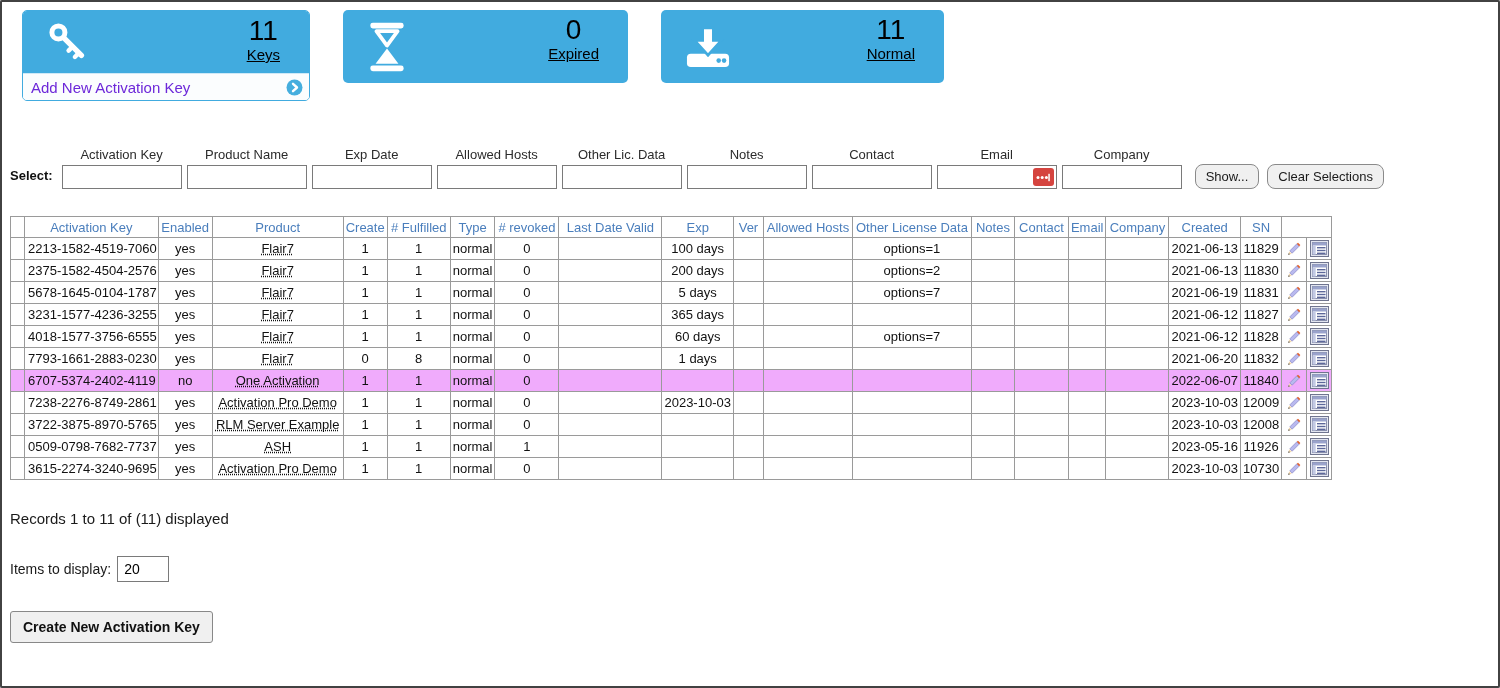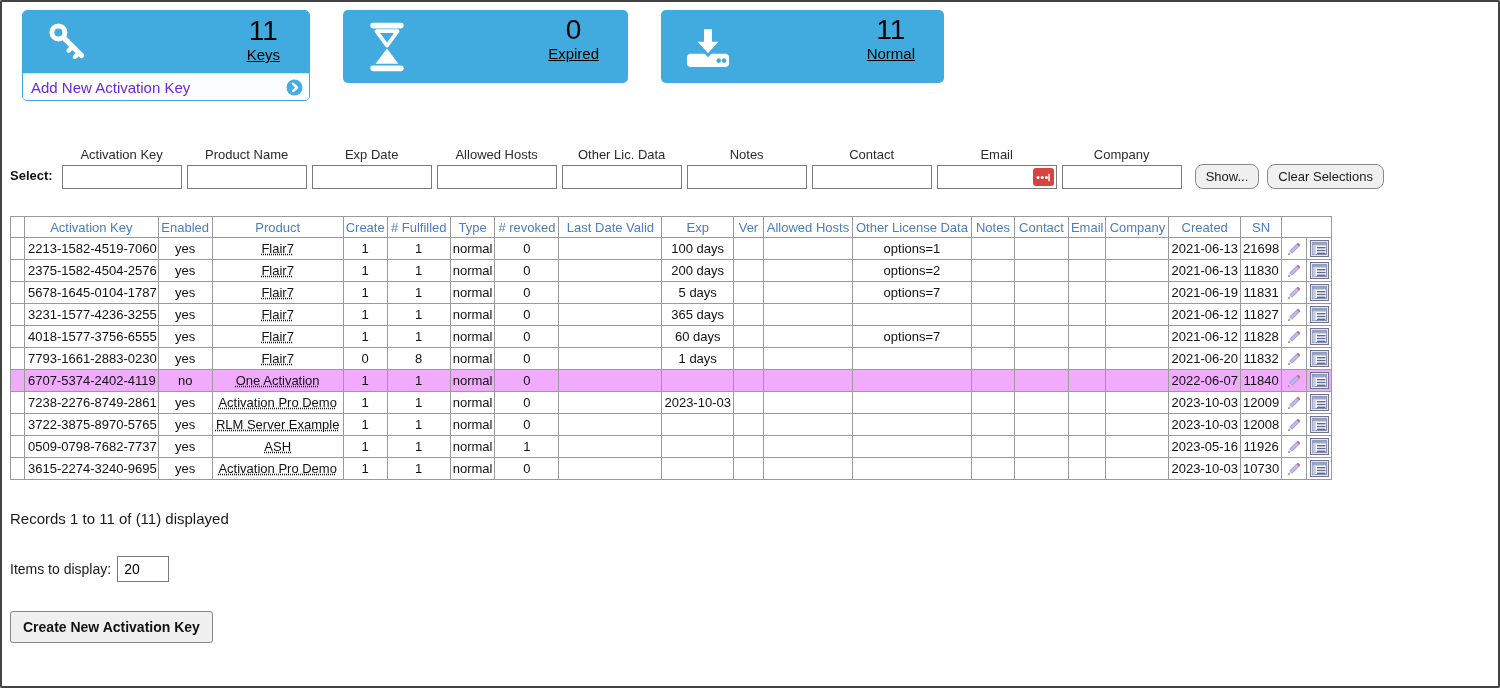--- a/index.html
+++ b/index.html
@@ -263,21 +263,21 @@
           <td></td>
           <td>100 days</td>
           <td></td>
           <td></td>
           <td>options=1</td>
           <td></td>
           <td></td>
           <td></td>
           <td></td>
           <td>2021-06-13</td>
-          <td>21698</td>
+          <td>11829</td>
           <td class="ic"><span class="icw">
               <svg width="17" height="17" viewBox="0 0 16 16">
                 <polygon points="2,14 3.1,10.6 5.4,12.9" fill="#f3d8ae"></polygon>
                 <polygon points="2,14 2.6,12.3 3.7,13.4" fill="#5a5a5a"></polygon>
                 <polygon points="3.6,10.2 10.2,3.6 12.4,5.8 5.8,12.4" fill="#b9b9ef" stroke="#8585c0" stroke-width="0.6"></polygon>
                 <polygon points="10.2,3.6 11.3,2.5 13.5,4.7 12.4,5.8" fill="#e2622f"></polygon>
               </svg>
             </span></td>
           <td class="ic"><span class="icw">
               <svg width="19" height="17" viewBox="0 0 19 17">

